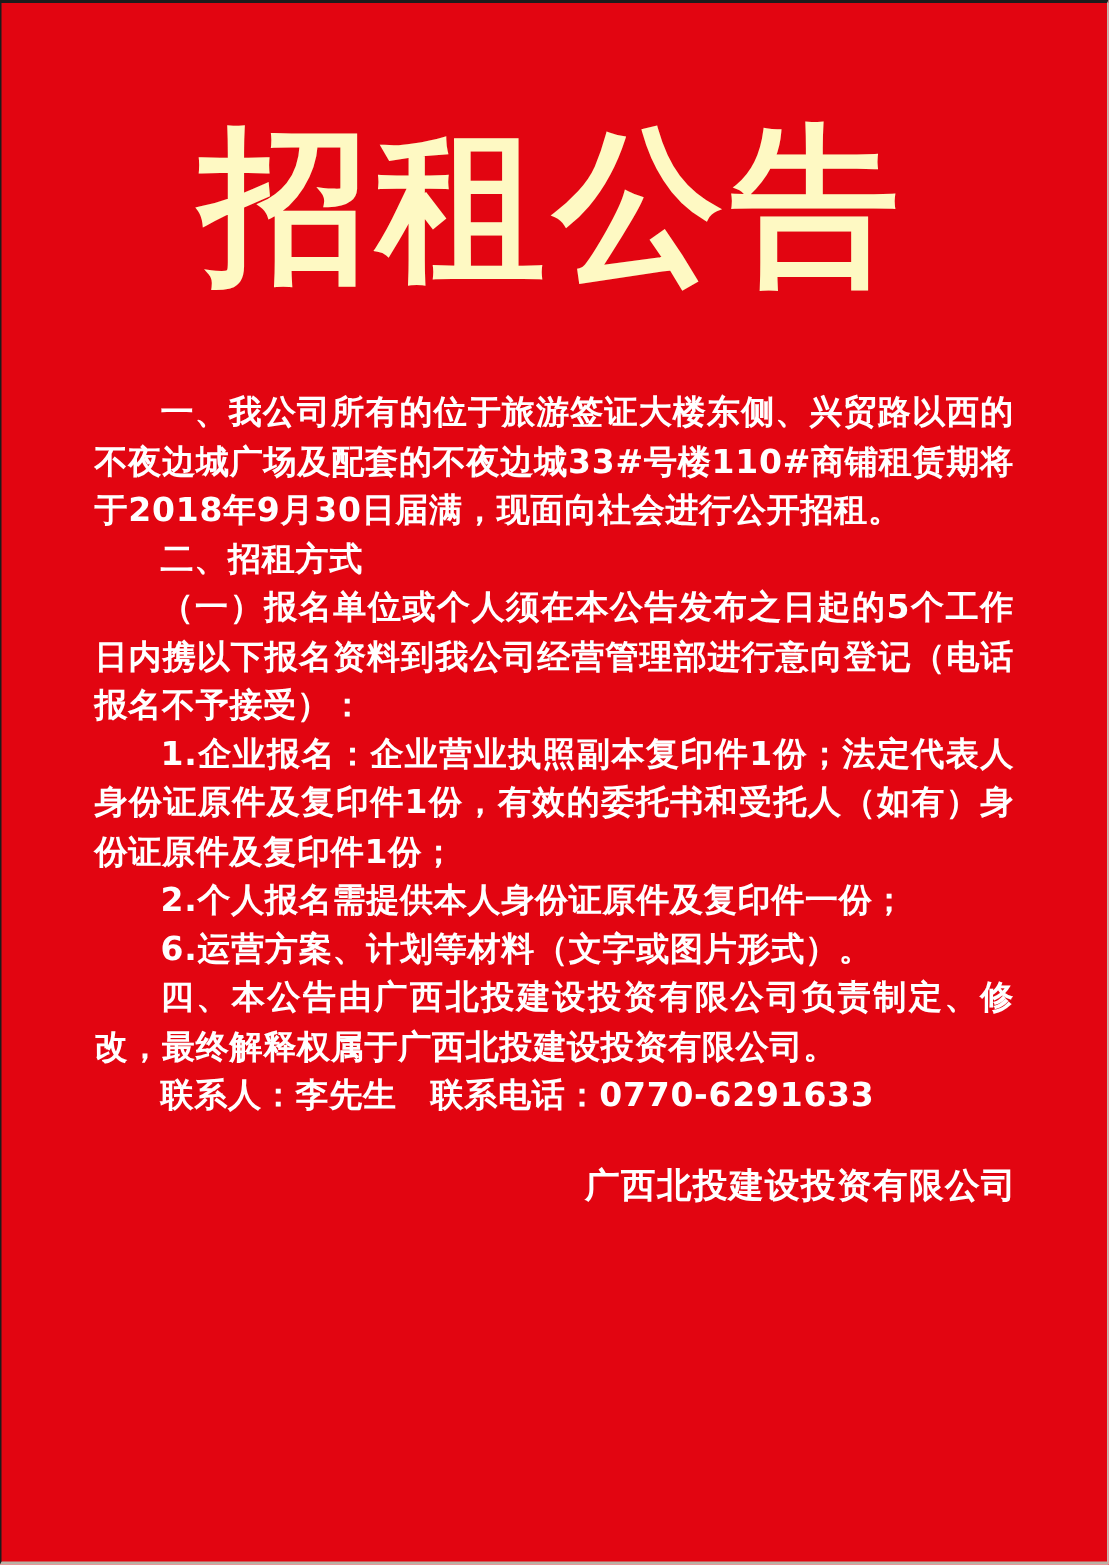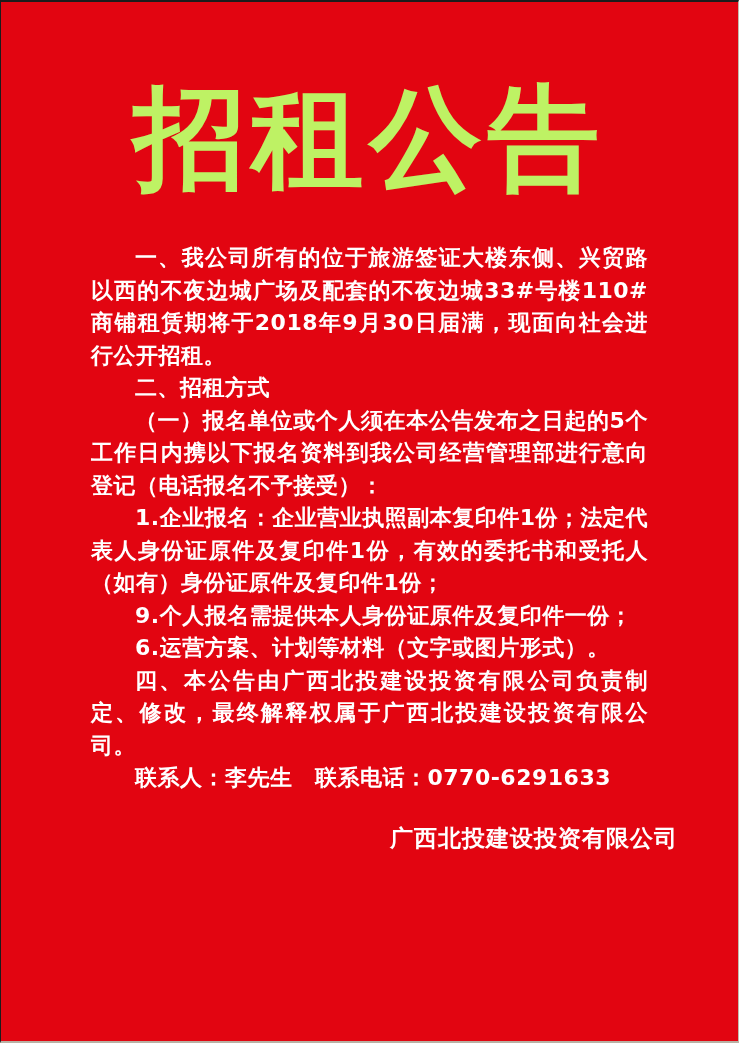--- a/index.html
+++ b/index.html
@@ -23,26 +23,26 @@
   }
   .title {
     margin: 70px 0 0 0;
     padding: 0;
     text-align: center;
     font-family: "DejaVu Serif", "Liberation Serif", serif;
     font-weight: 700;
     font-size: 112px;
     line-height: 1.18;
     letter-spacing: 6px;
-    color: #bef264;
+    color: #fef9c3;
     white-space: nowrap;
   }
   .body-text {
-    margin-top: 38px;
-    padding: 0 90px;
+    margin-top: 56px;
+    padding: 0 62px;
   }
   .body-text p {
     margin: 0;
     font-size: 22px;
     line-height: 32.5px;
     font-weight: 700;
     letter-spacing: 0.5px;
     text-align: justify;
     text-indent: 2em;
     word-break: break-all;
@@ -63,21 +63,21 @@
 <body>
 
 <div class="poster">
   <h1 class="title">招租公告</h1>
 
   <div class="body-text">
     <p>一、我公司所有的位于旅游签证大楼东侧、兴贸路以西的不夜边城广场及配套的不夜边城33#号楼110#商铺租赁期将于2018年9月30日届满，现面向社会进行公开招租。</p>
     <p>二、招租方式</p>
     <p>（一）报名单位或个人须在本公告发布之日起的5个工作日内携以下报名资料到我公司经营管理部进行意向登记（电话报名不予接受）：</p>
     <p>1.企业报名：企业营业执照副本复印件1份；法定代表人身份证原件及复印件1份，有效的委托书和受托人（如有）身份证原件及复印件1份；</p>
-    <p>9.个人报名需提供本人身份证原件及复印件一份；</p>
+    <p>2.个人报名需提供本人身份证原件及复印件一份；</p>
     <p>6.运营方案、计划等材料（文字或图片形式）。</p>
     <p>四、本公告由广西北投建设投资有限公司负责制定、修改，最终解释权属于广西北投建设投资有限公司。</p>
     <p>联系人：李先生　联系电话：0770-6291633</p>
   </div>
 
   <div class="signature">
     <div class="company">广西北投建设投资有限公司</div>
 
   </div>
 </div>

